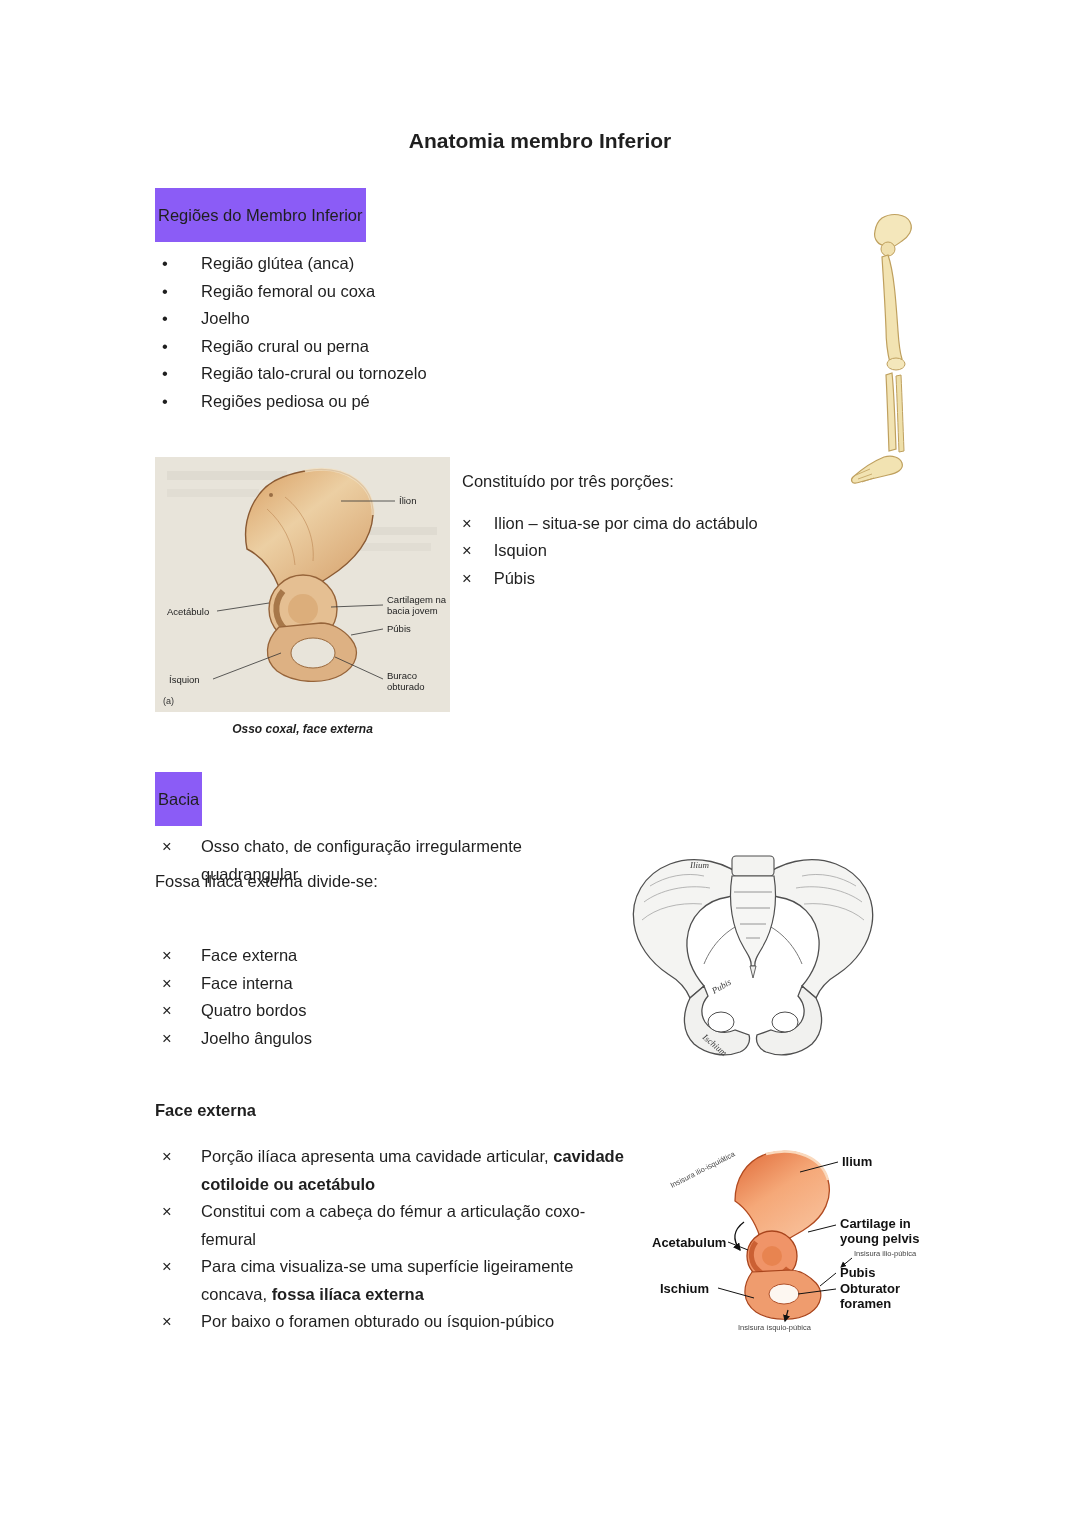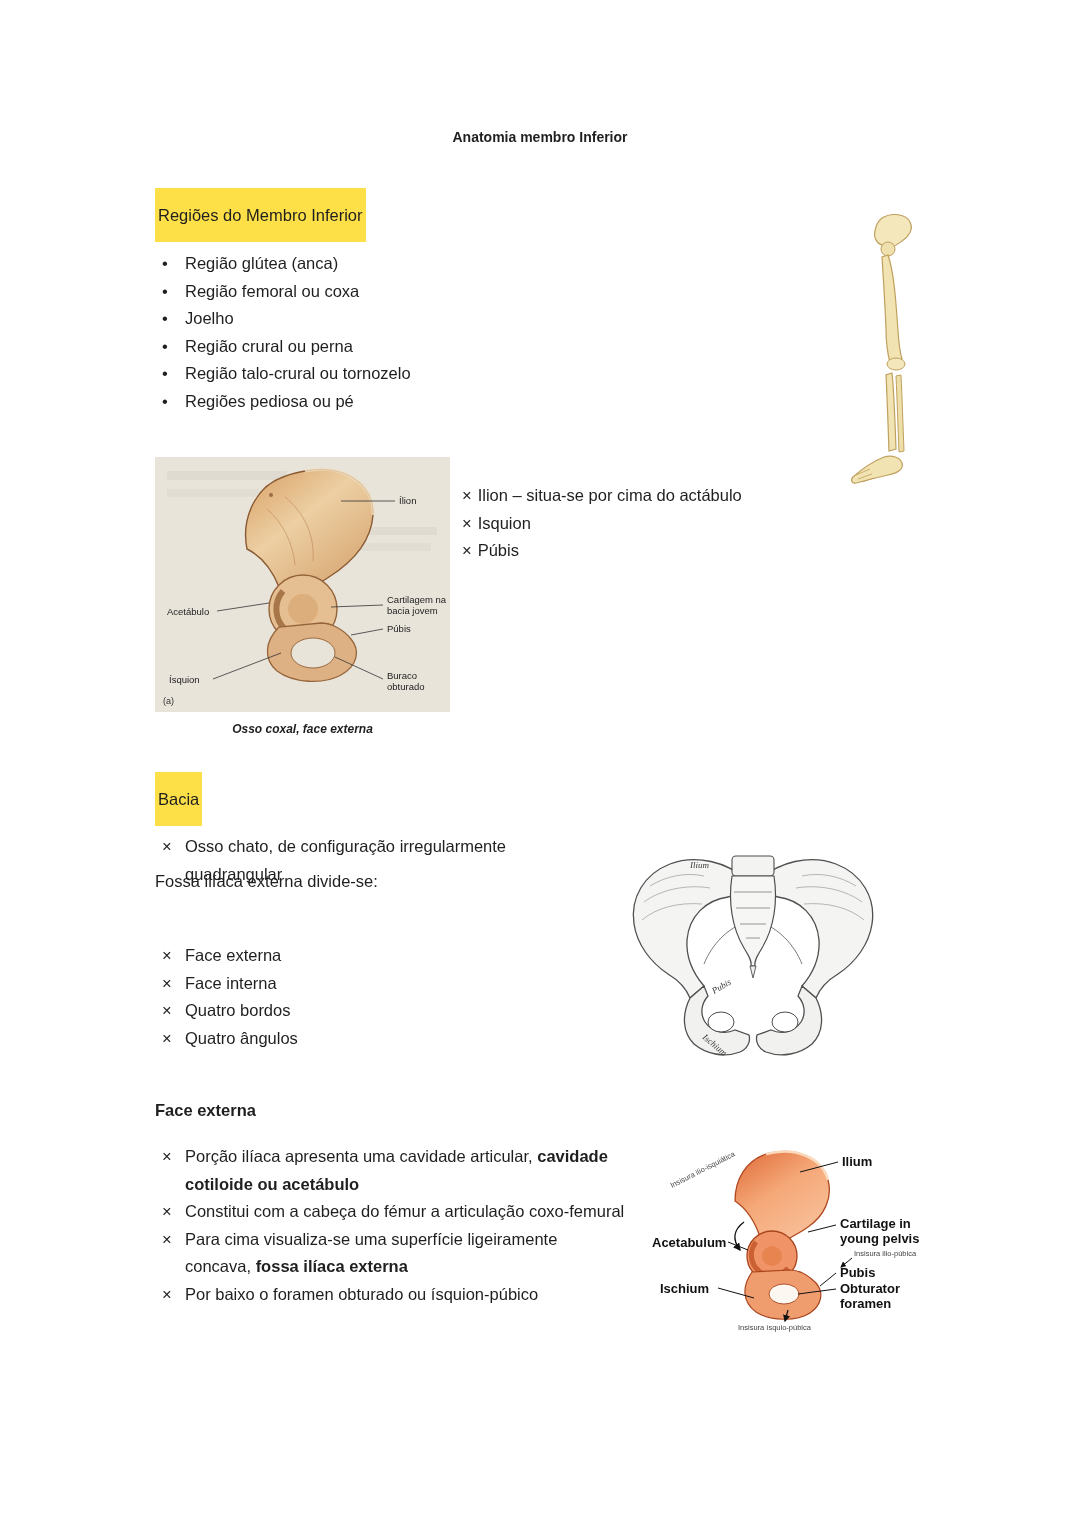--- a/index.html
+++ b/index.html
@@ -1,28 +1,28 @@
 <!DOCTYPE html>
 <html><head>
 <meta charset="utf-8">
 <style>
   * { margin:0; padding:0; box-sizing:border-box; }
   html,body { background:#ffffff; }
   body { font-family:"Liberation Sans", sans-serif; color:#1f1f1f; }
   .page { position:relative; width:1080px; height:1526px; background:#ffffff; overflow:hidden; }
   .abs { position:absolute; }
 
-  .title { top:129px; left:0; width:1080px; text-align:center; font-size:14px; font-weight:bold; }
-
-  .hl { background:#fde047; padding:18px 3px; }
+  .title { top:129px; left:0; width:1080px; text-align:center; font-size:21px; font-weight:bold; }
+
+  .hl { background:#8b5cf6; padding:18px 3px; }
   .sec-heading { font-size:16.5px; }
 
   .row { display:flex; align-items:flex-start; line-height:27.5px; font-size:16.5px; }
   .marker { flex:0 0 30px; padding-left:7px; }
-  .txt { flex:1; }
+  .txt { flex:1;margin-left:16px; }
   ul { list-style:none; }
 
   .xtight .row .marker { flex:0 0 auto; padding-left:0; margin-right:6px; }
 
   .body-text { font-size:16.5px; line-height:27.5px; }
 
   
   .fig { display:block; }
   .fig svg { display:block; width:100%; height:100%; }
   .coxal-caption { font-size:12px; font-weight:bold; text-align:center; }
@@ -126,20 +126,21 @@
       <text class="svg-label" x="232" y="175">Púbis</text>
       <text class="svg-label" x="14" y="226">Ísquion</text>
       <text class="svg-label" x="232" y="222">Buraco</text>
       <text class="svg-label" x="232" y="233">obturado</text>
       <text class="svg-label-sm" x="8" y="247">(a)</text>
     </svg>
   </div>
   <div class="abs coxal-caption" style="left:155px; top:722px; width:295px;font-style:italic;">Osso coxal, face externa</div>
 
   <div class="abs" style="left:462px; top:468px; width:430px;">
+    <div class="body-text">Constituído por três porções:</div>
     <ul class="xtight" style="margin-top:14px;">
       <li class="row">
         <span class="marker">×</span>
         <span class="txt">Ilion – situa-se por cima do actábulo</span>
       </li>
       <li class="row">
         <span class="marker">×</span>
         <span class="txt">Isquion</span>
       </li>
       <li class="row">
@@ -170,21 +171,21 @@
     <li class="row">
       <span class="marker">×</span>
       <span class="txt">Face interna</span>
     </li>
     <li class="row">
       <span class="marker">×</span>
       <span class="txt">Quatro bordos</span>
     </li>
     <li class="row">
       <span class="marker">×</span>
-      <span class="txt">Quatro ângulos</span>
+      <span class="txt">Joelho ângulos</span>
     </li>
   </ul>
 
   <div class="abs fig" style="left:620px; top:836px; width:266px; height:232px;">
     <svg viewBox="0 0 266 232">
       <g id="pelv-half">
         <path d="M126 44 C108 26 76 18 50 28 C24 38 10 62 14 88 C17 108 30 126 48 138 C58 144 66 152 70 162 L84 150 C72 136 66 120 67 104 C69 80 86 64 108 61 C116 60 122 54 126 48 Z" fill="#f4f4f2" stroke="#4f4f4f" stroke-width="1.3"></path>
         <path d="M30 50 C46 40 66 36 84 40 M24 66 C40 54 66 48 90 52 M22 84 C36 72 58 66 82 68" fill="none" stroke="#9a9a9a" stroke-width="0.7"></path>
         <path d="M70 162 C62 178 62 196 74 208 C86 218 104 222 120 216 C127 213 131 206 129 199 L115 194 C104 199 92 196 85 186 C80 178 81 168 88 160 L84 150 Z" fill="#f1f1ef" stroke="#4f4f4f" stroke-width="1.3"></path>
         <ellipse cx="101" cy="186" rx="13" ry="10" fill="#ffffff" stroke="#4f4f4f" stroke-width="1"></ellipse>

